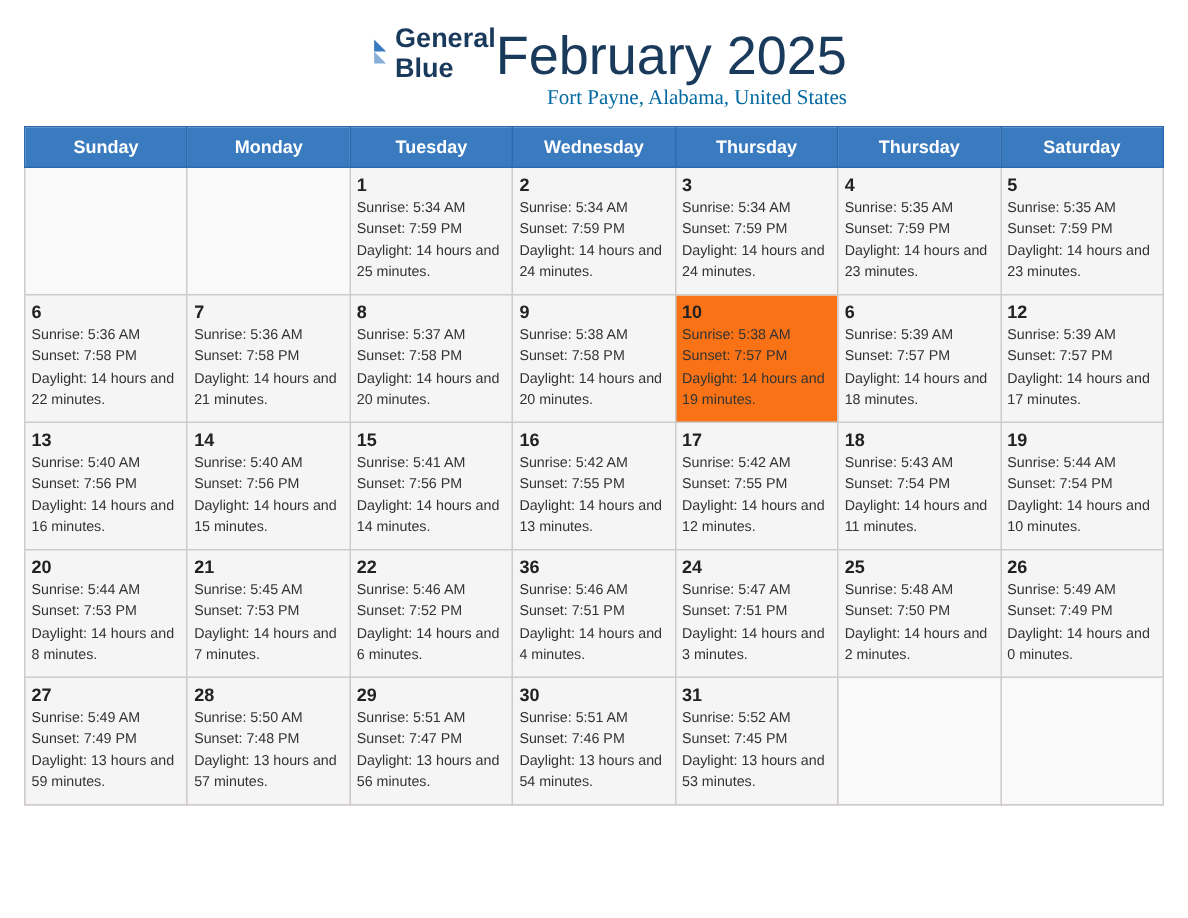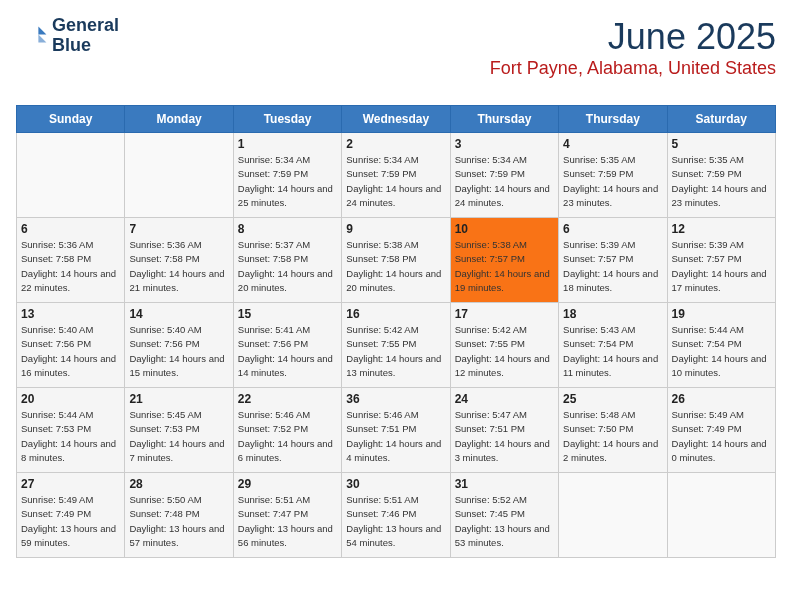--- a/index.html
+++ b/index.html
@@ -5,23 +5,23 @@
     * { box-sizing: border-box; margin: 0; padding: 0; }
     body {
       font-family: Arial, sans-serif;
       background: #fff;
       width: 792px;
       min-height: 612px;
       padding: 16px;
     }
     .header {
       display: flex;
-      justify-content: space-between;
+      justify-content: center;
       align-items: flex-start;
-      margin-bottom: 26px;
+      margin-bottom: 10px;
     }
     .logo {
       display: flex;
       align-items: center;
       gap: 4px;
     }
     .logo-text {
       font-size: 18px;
       font-weight: bold;
       color: #1a3a5c;
@@ -36,22 +36,23 @@
     }
     .title-block {
       text-align: right;
     }
     .month-title {
       font-size: 36px;
       color: #1a3a5c;
       font-weight: normal;
     }
     .location {
-      font-size: 18px;
-      color: #b91c1c;
+      font-size: 14px;
+      color: #0369a1;
+      font-family: Liberation Serif, serif;
     }
     table {
       width: 100%;
       border-collapse: collapse;
       table-layout: fixed;
     }
     th {
       background-color: #3a7abf;
       color: #fff;
       font-size: 12px;
@@ -100,21 +101,21 @@
       <rect x="0" y="0" width="40" height="40" fill="none"></rect>
       <polygon points="28,8 38,18 28,18" fill="#3a7abf"></polygon>
       <polygon points="28,18 38,28 28,28" fill="#3a7abf" opacity="0.6"></polygon>
     </svg>
     <div class="logo-text">
       <span>General</span>
       <span>Blue</span>
     </div>
   </div>
   <div class="title-block">
-    <div class="month-title">June 2025</div>
+    <div class="month-title">February 2025</div>
     <div class="location">Fort Payne, Alabama, United States</div>
   </div>
 </div>
 
 <table>
   <thead>
     <tr>
     <th>Sunday</th>
         <th>Monday</th>
         <th>Tuesday</th>

